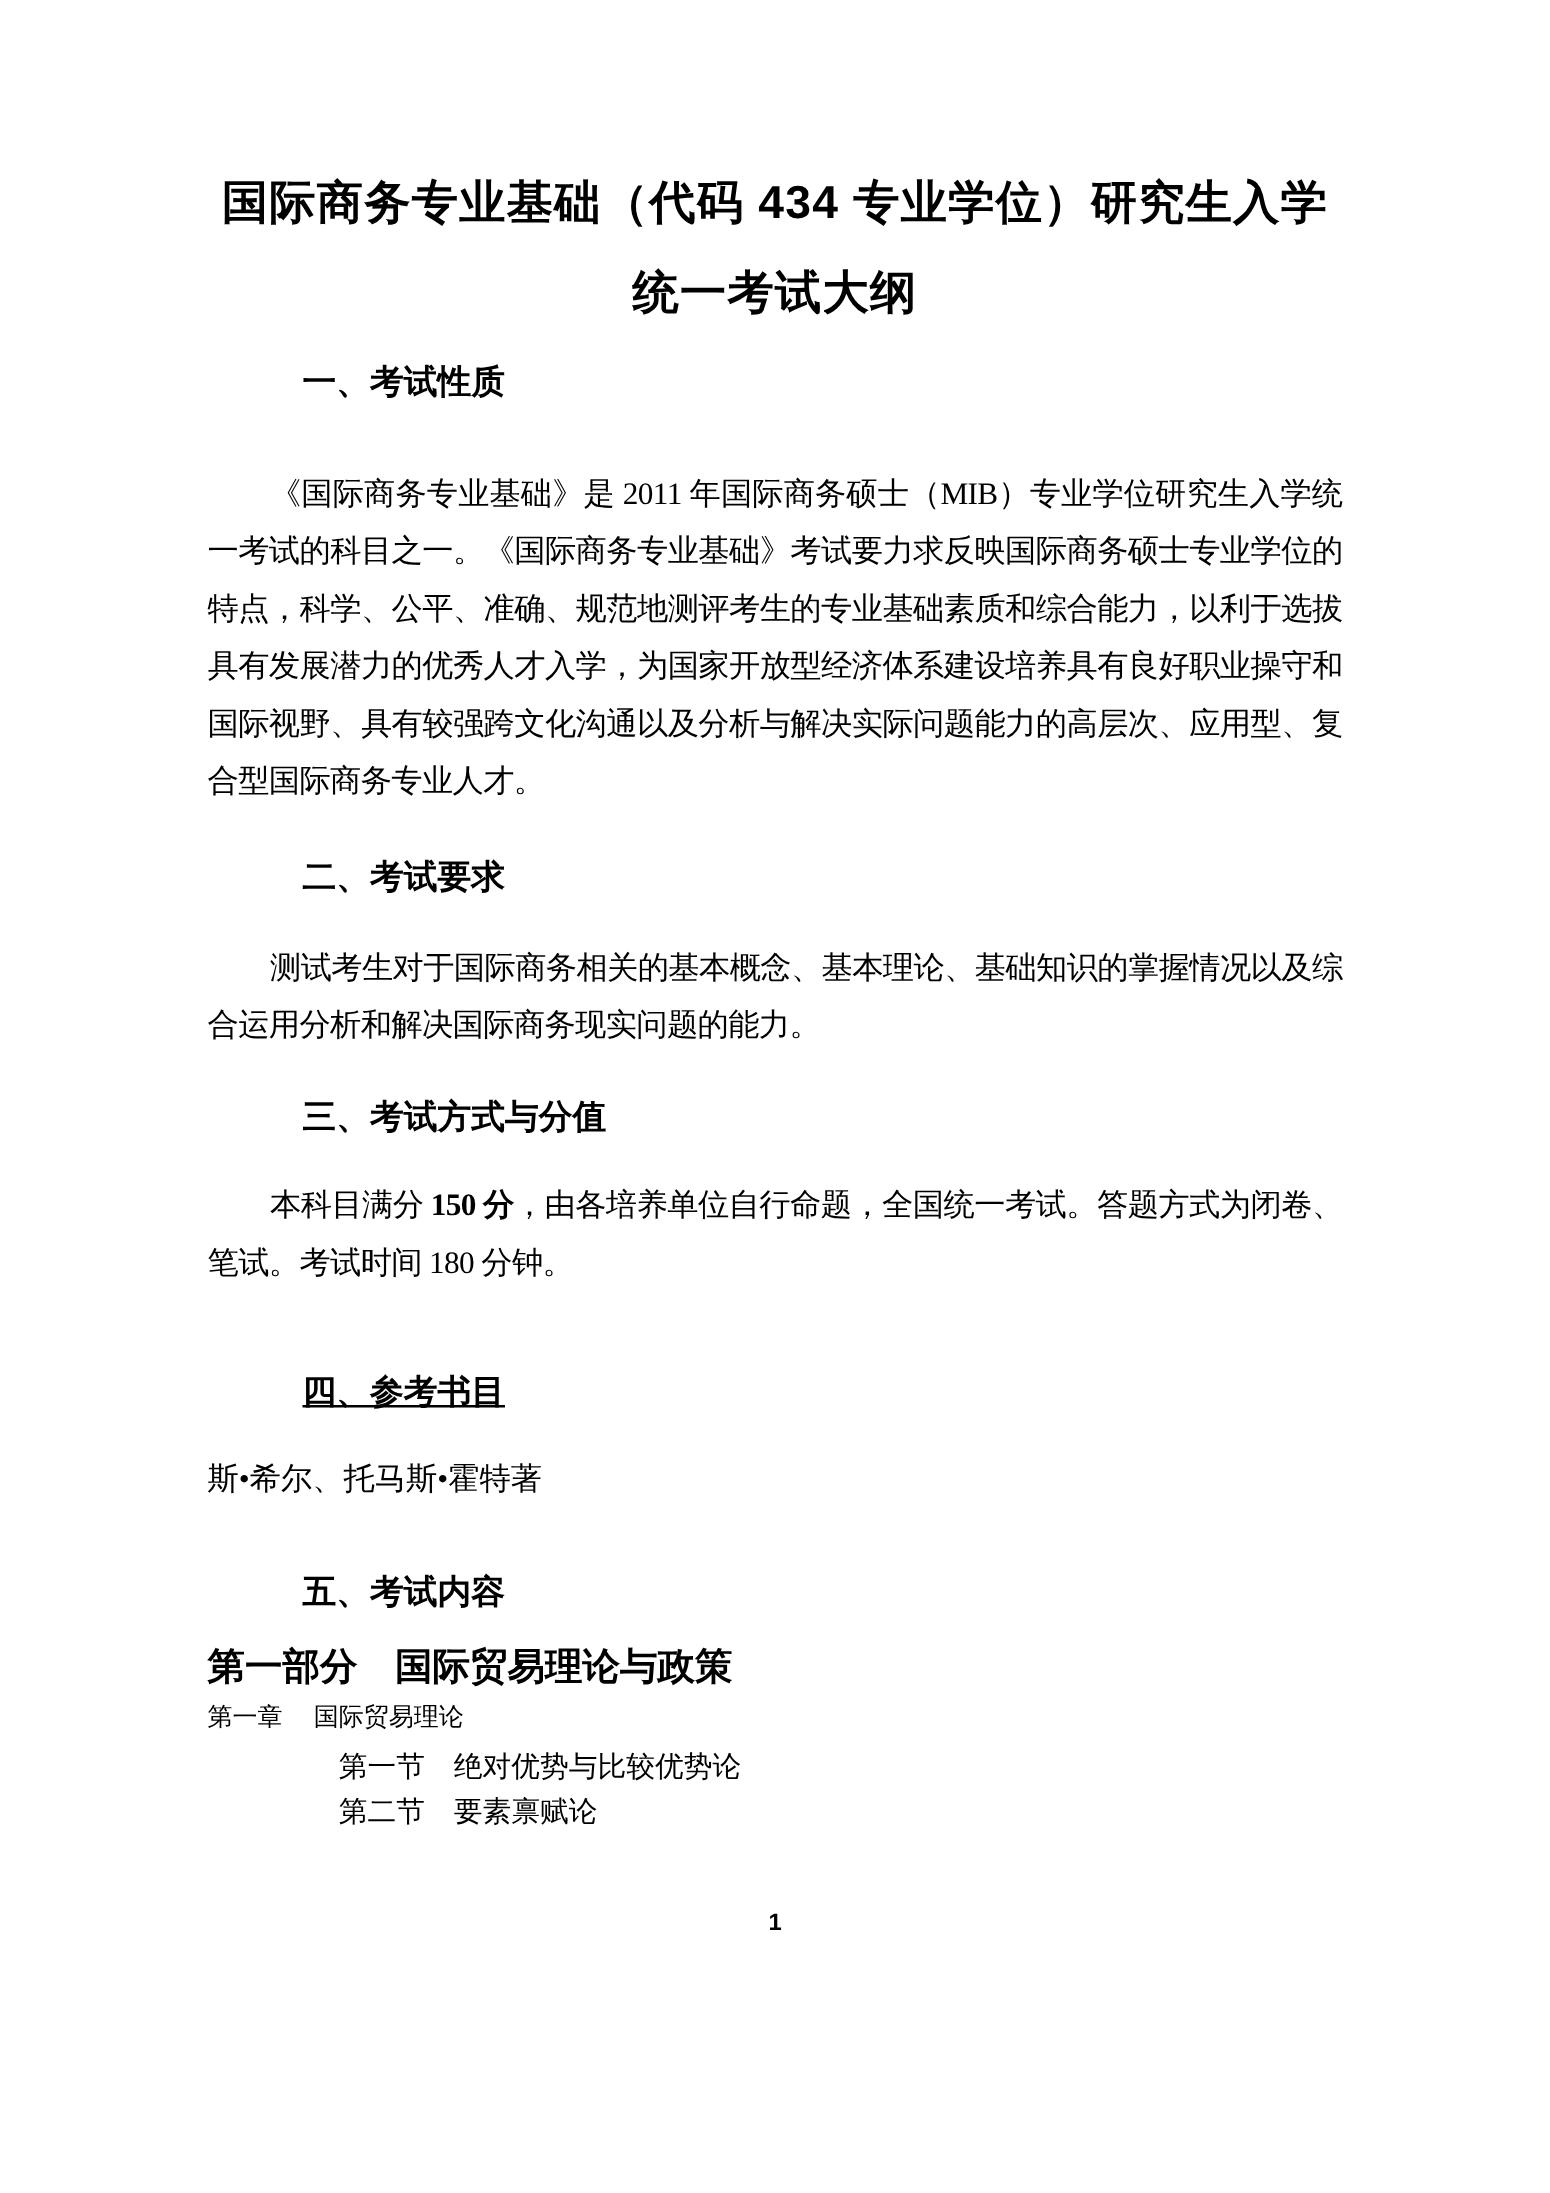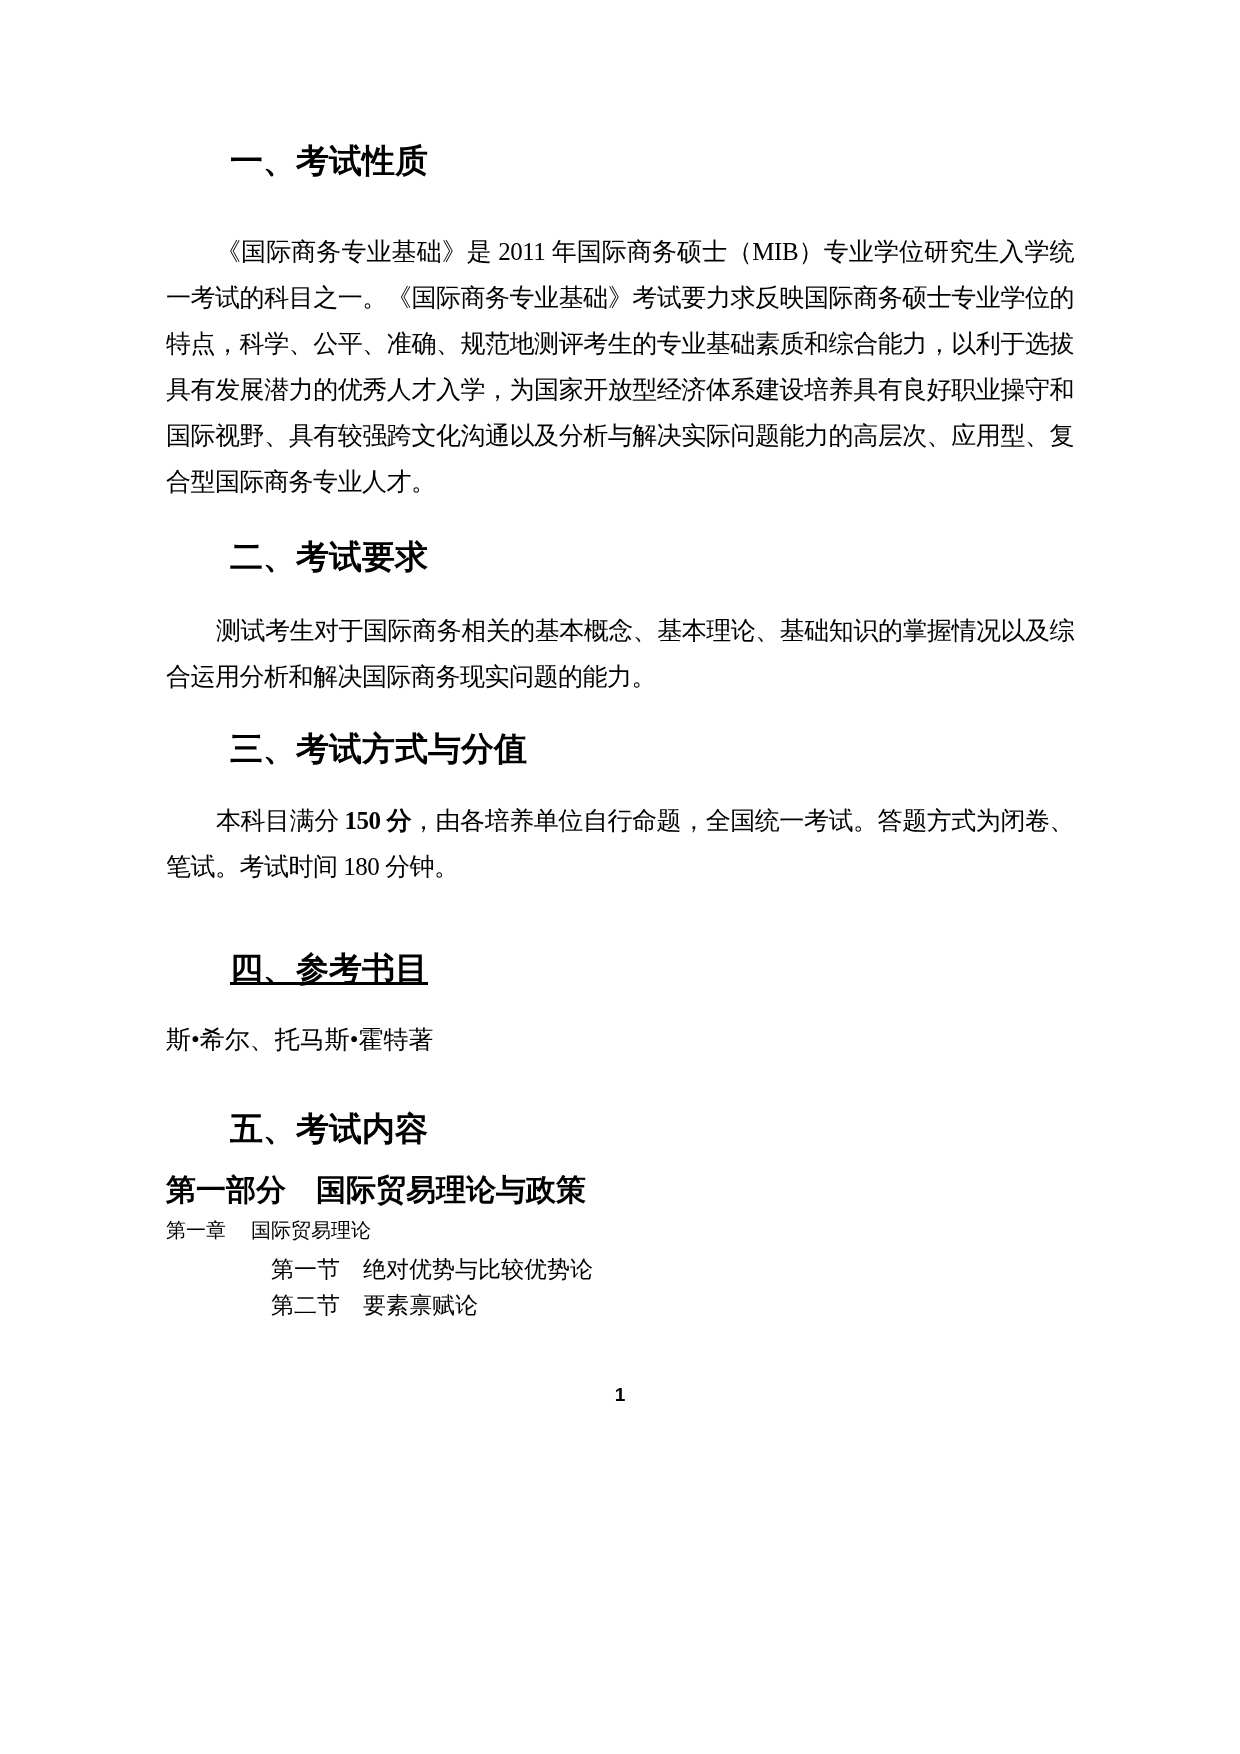--- a/index.html
+++ b/index.html
@@ -23,25 +23,25 @@
   .doc-title {
     margin: 0;
     text-align: center;
     font-family: "Liberation Sans", "DejaVu Sans", sans-serif;
     font-weight: bold;
     font-size: 37px;
     line-height: 72px;
     letter-spacing: 1px;
   }
   .sec-heading {
-    margin: 0;
+    margin: 12px;
     padding-left: 64px;
     font-family: "Liberation Sans", "DejaVu Sans", sans-serif;
     font-weight: bold;
-    font-size: 33px;
+    font-size: 27px;
     line-height: 30px;
   }
   .h1 { margin-top: 20px; }
   .h2 { margin-top: 37px; }
   .h3 { margin-top: 34px; }
   .h4 { margin-top: 64px; text-decoration: underline; }
   .h5 { margin-top: 57px; }
   .para {
     margin: 0;
     text-align: justify;
@@ -83,20 +83,24 @@
     font-size: 19px;
     line-height: 24px;
   }
   b.score { font-weight: bold; }
 </style>
 </head>
 <body>
 
 <div class="page">
 
+  <div class="doc-title">
+    <div>国际商务专业基础（代码 434 专业学位）研究生入学</div>
+    <div>统一考试大纲</div>
+  </div>
 
   <div class="sec-heading h1">一、考试性质</div>
   <p class="para p1">《国际商务专业基础》是 2011 年国际商务硕士（MIB）专业学位研究生入学统一考试的科目之一。《国际商务专业基础》考试要力求反映国际商务硕士专业学位的特点，科学、公平、准确、规范地测评考生的专业基础素质和综合能力，以利于选拔具有发展潜力的优秀人才入学，为国家开放型经济体系建设培养具有良好职业操守和国际视野、具有较强跨文化沟通以及分析与解决实际问题能力的高层次、应用型、复合型国际商务专业人才。</p>
 
   <div class="sec-heading h2">二、考试要求</div>
   <p class="para p2">测试考生对于国际商务相关的基本概念、基本理论、基础知识的掌握情况以及综合运用分析和解决国际商务现实问题的能力。</p>
 
   <div class="sec-heading h3">三、考试方式与分值</div>
   <p class="para p3"><span>本科目满分 </span><b class="score">150 分</b><span>，由各培养单位自行命题，全国统一考试。答题方式为闭卷、笔试。考试时间 180 分钟。</span></p>
 

